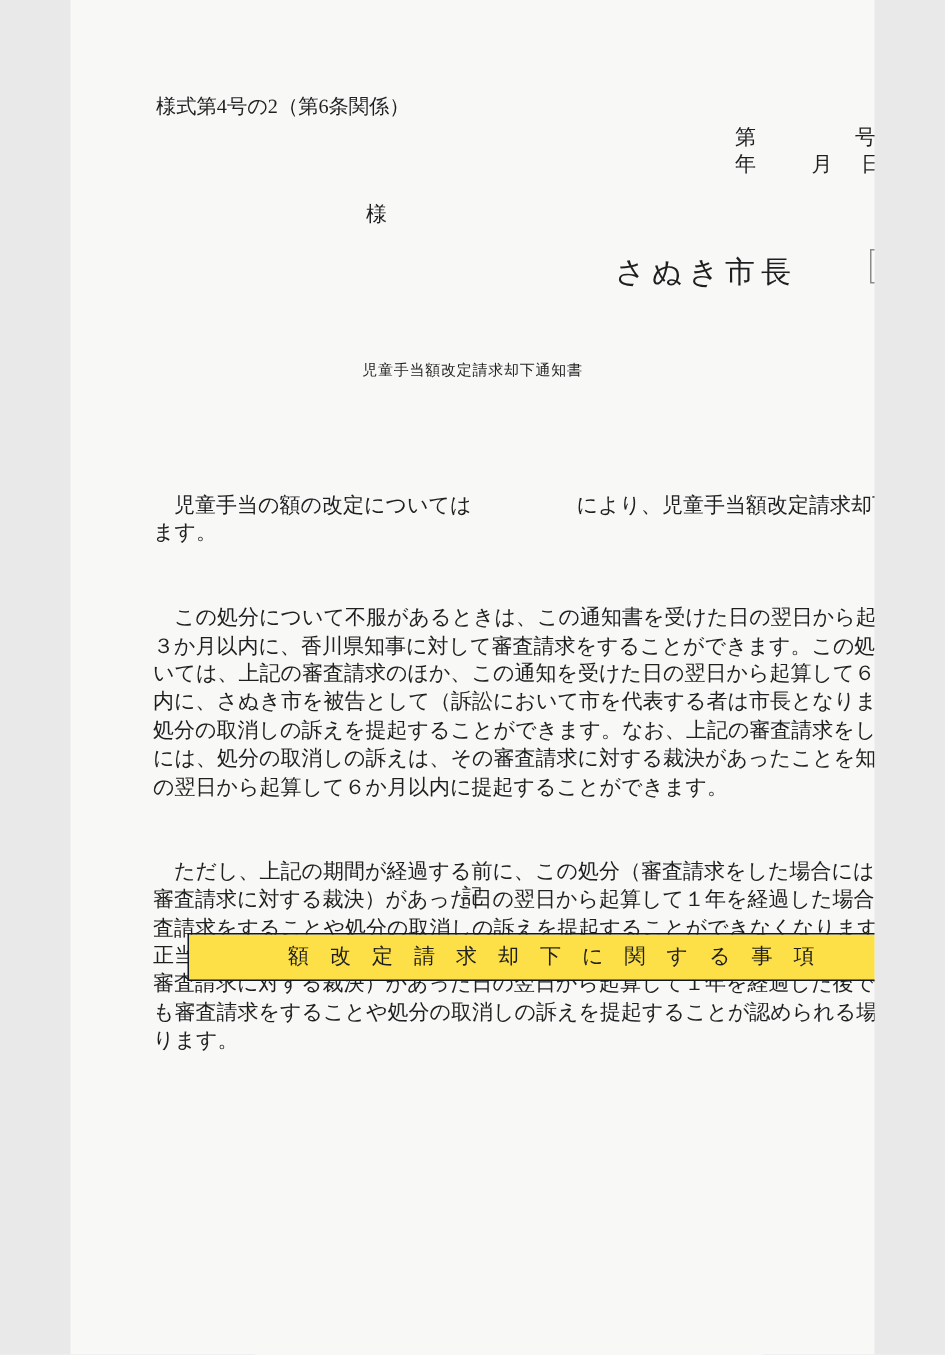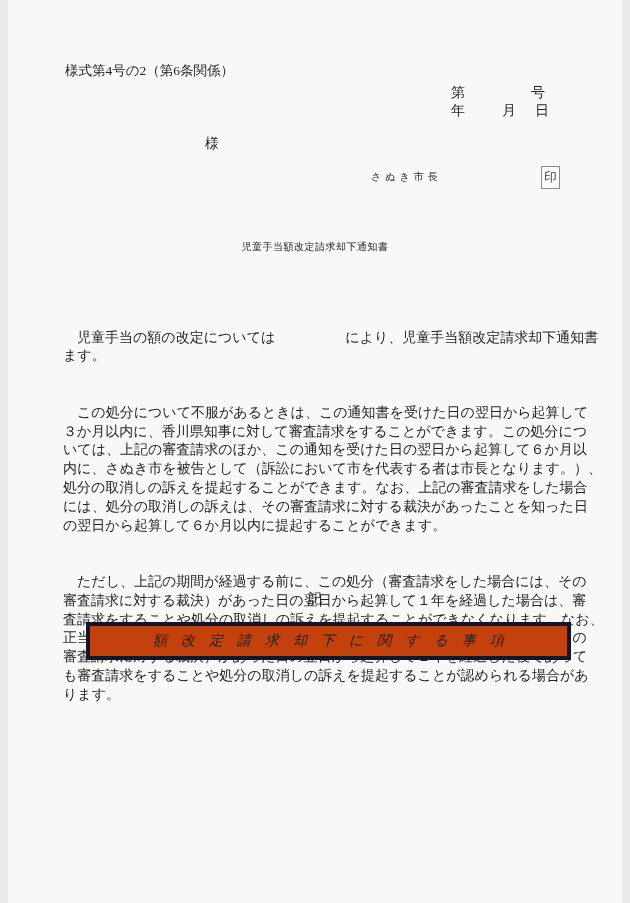--- a/index.html
+++ b/index.html
@@ -2,21 +2,21 @@
 <html lang="ja"><head>
 <meta charset="utf-8">
 <style>
   html, body {
     margin: 0;
     padding: 0;
     background: #e9e9e9;
   }
   .page {
     position: relative;
-    width: 614px;
+    width: 536px;
     height: 903px;
     margin: 0 auto;
     background: #f8f8f7;
     color: #1f1f1f;
     font-family: "Liberation Serif", "DejaVu Serif", serif;
     font-size: 14px;
     overflow: hidden;
   }
   .form-code {
     position: absolute;
@@ -39,21 +39,21 @@
     position: absolute;
     left: 197px;
     top: 137px;
     font-size: 14px;
     line-height: 1;
   }
   .issuer {
     position: absolute;
     left: 363px;
     top: 172px;
-    font-size: 10px;
+    font-size: 20px;
     line-height: 1;
     letter-spacing: 4px;
   }
   .seal-box {
     position: absolute;
     left: 533px;
     top: 166px;
     width: 17px;
     height: 21px;
     border: 1px solid #8a8a8a;
@@ -101,24 +101,23 @@
     position: absolute;
     left: 78px;
     top: 622px;
     width: 485px;
     border-collapse: collapse;
     table-layout: fixed;
     font-size: 14px;
     color: #1f1f1f;
   }
   table.details td {
-    border: 4px solid #0f172a;
+    border: 1px solid #0f172a;
     padding: 0;
-    background: #c2410c;
-    font-style: italic;
+    background: #fde047;
   }
   td.tbl-header {
     height: 30px;
     text-align: center;
     vertical-align: middle;
     letter-spacing: 1em;
     text-indent: 1em;
   }
   td.reason-cell {
     height: 112px;

